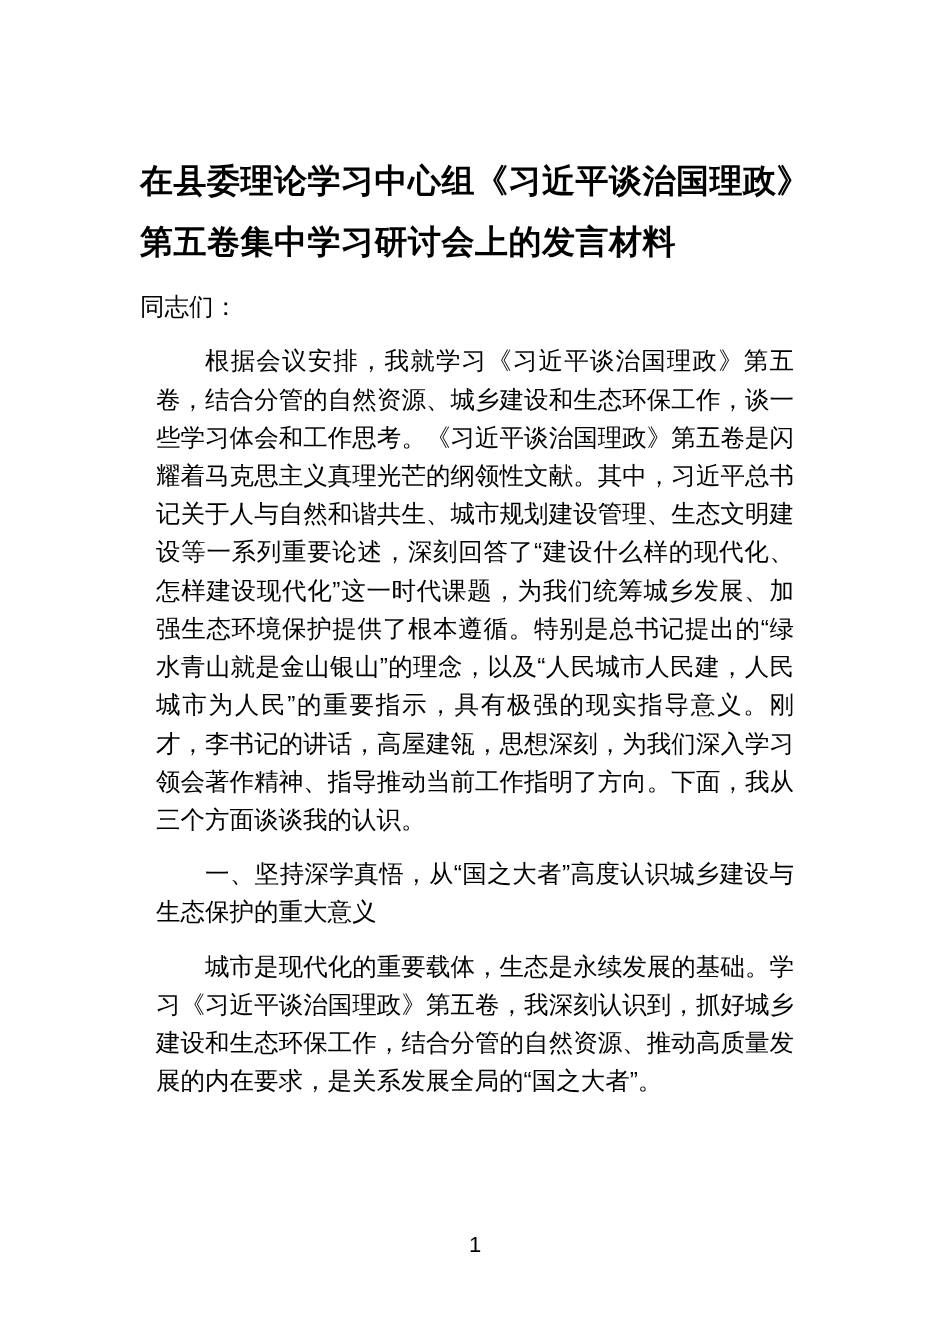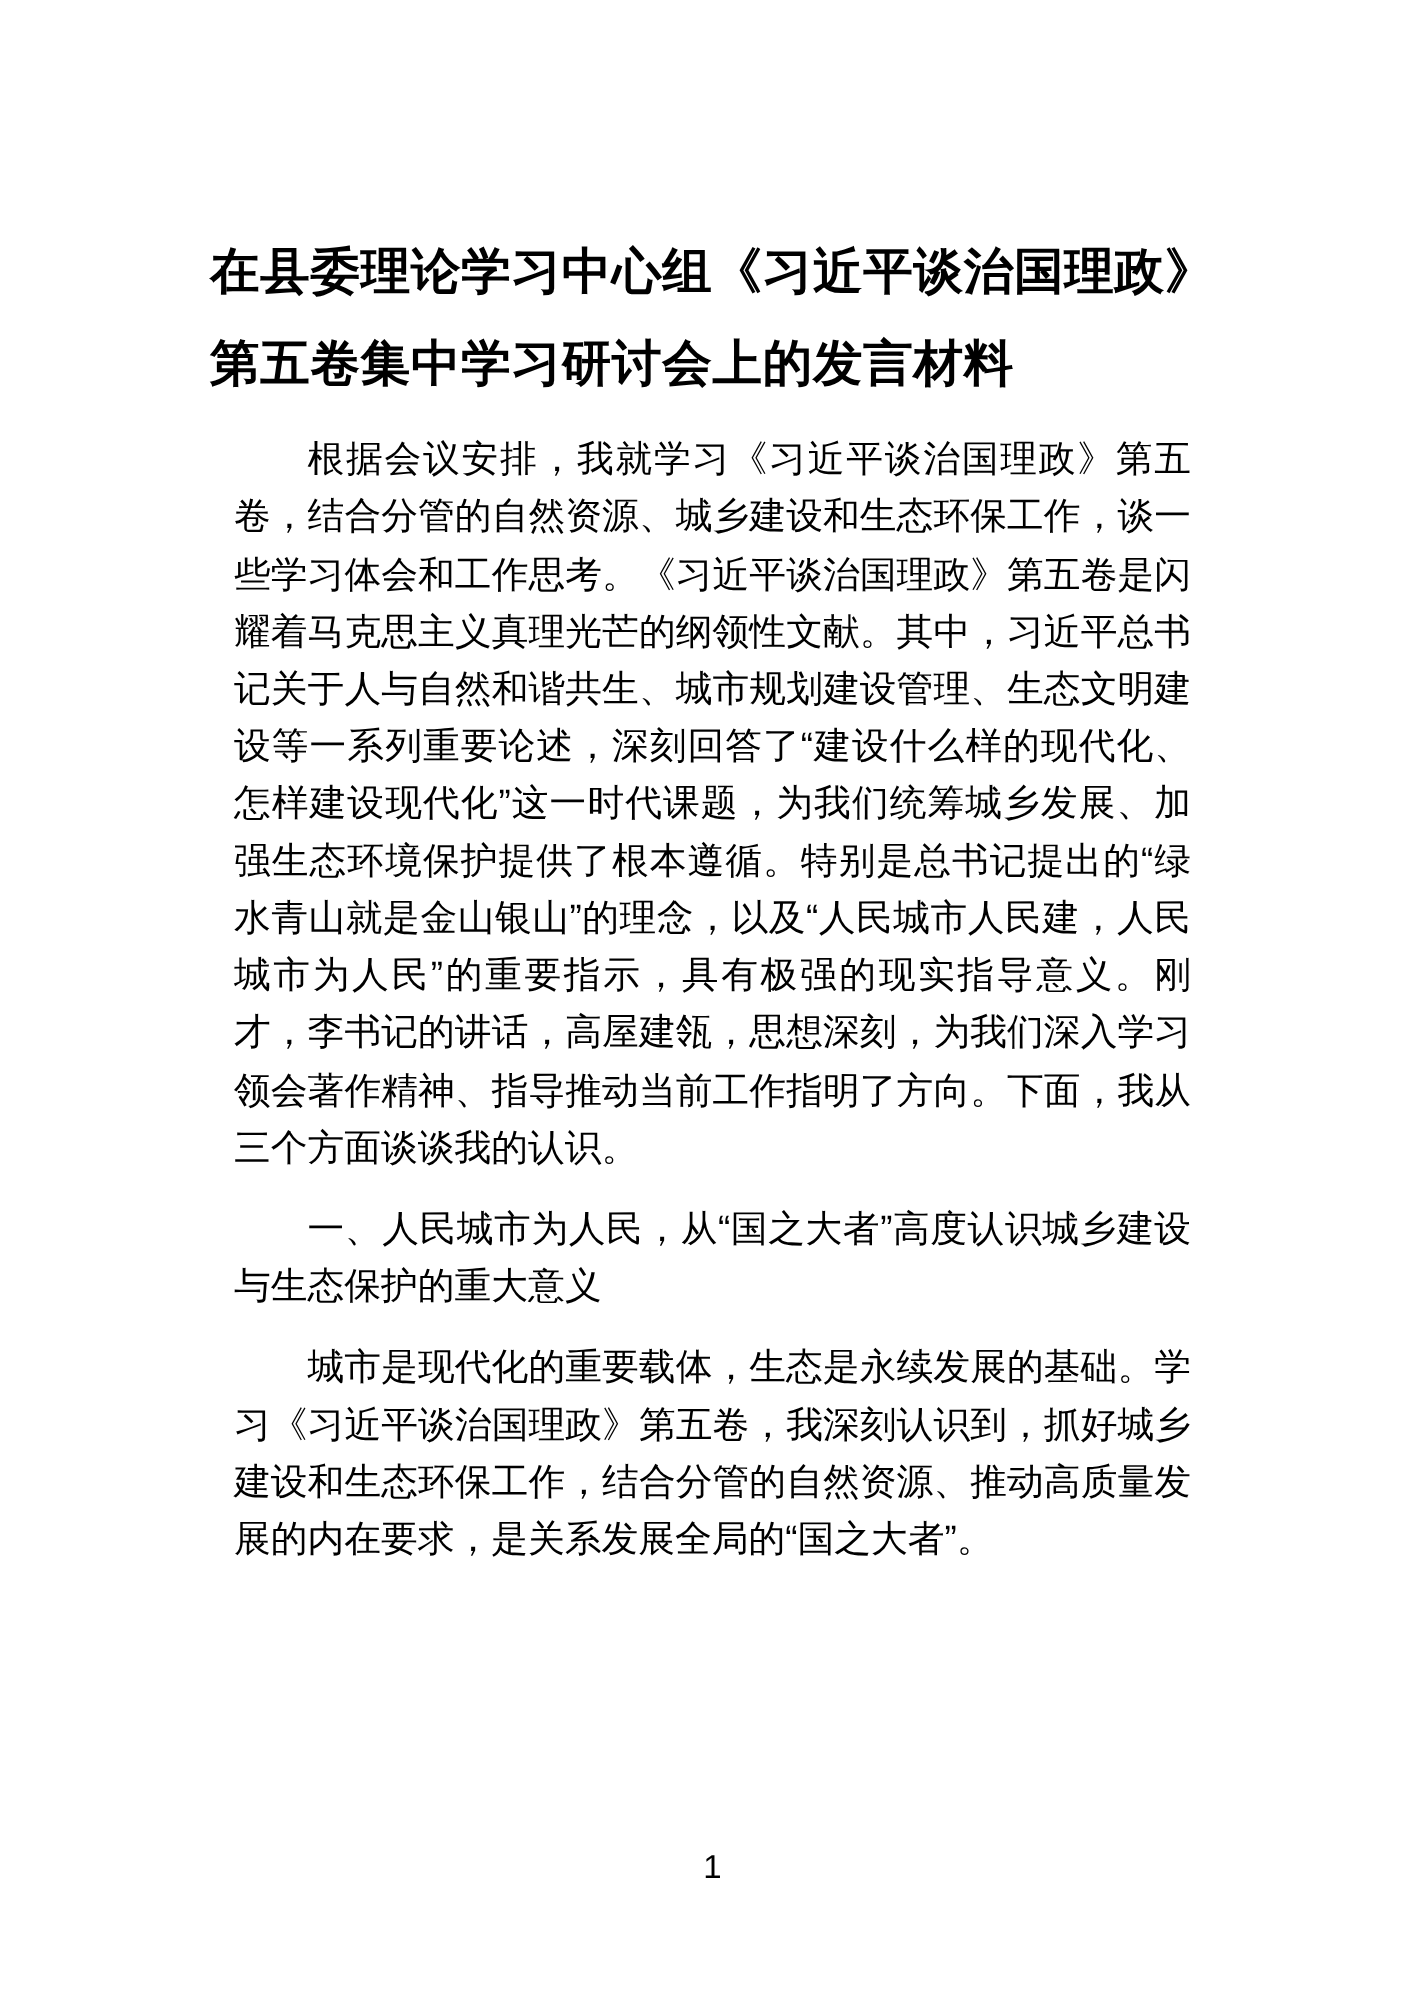--- a/index.html
+++ b/index.html
@@ -55,17 +55,18 @@
     text-align: center;
     font-size: 22px;
     line-height: 1;
   }
 </style>
 </head>
 <body>
 
 <div class="page">
   <h1 class="doc-title">在县委理论学习中心组《习近平谈治国理政》第五卷集中学习研讨会上的发言材料</h1>
+  <p class="salutation">同志们：</p>
   <p class="para">根据会议安排，我就学习《习近平谈治国理政》第五卷，结合分管的自然资源、城乡建设和生态环保工作，谈一些学习体会和工作思考。《习近平谈治国理政》第五卷是闪耀着马克思主义真理光芒的纲领性文献。其中，习近平总书记关于人与自然和谐共生、城市规划建设管理、生态文明建设等一系列重要论述，深刻回答了“建设什么样的现代化、怎样建设现代化”这一时代课题，为我们统筹城乡发展、加强生态环境保护提供了根本遵循。特别是总书记提出的“绿水青山就是金山银山”的理念，以及“人民城市人民建，人民城市为人民”的重要指示，具有极强的现实指导意义。刚才，李书记的讲话，高屋建瓴，思想深刻，为我们深入学习领会著作精神、指导推动当前工作指明了方向。下面，我从三个方面谈谈我的认识。</p>
-  <p class="para">一、人民城市为人民，从“国之大者”高度认识城乡建设与生态保护的重大意义</p>
+  <p class="para">一、坚持深学真悟，从“国之大者”高度认识城乡建设与生态保护的重大意义</p>
   <p class="para">城市是现代化的重要载体，生态是永续发展的基础。学习《习近平谈治国理政》第五卷，我深刻认识到，抓好城乡建设和生态环保工作，结合分管的自然资源、推动高质量发展的内在要求，是关系发展全局的“国之大者”。</p>
 </div>
 <div class="page-number">1</div>
 
 </body></html>

